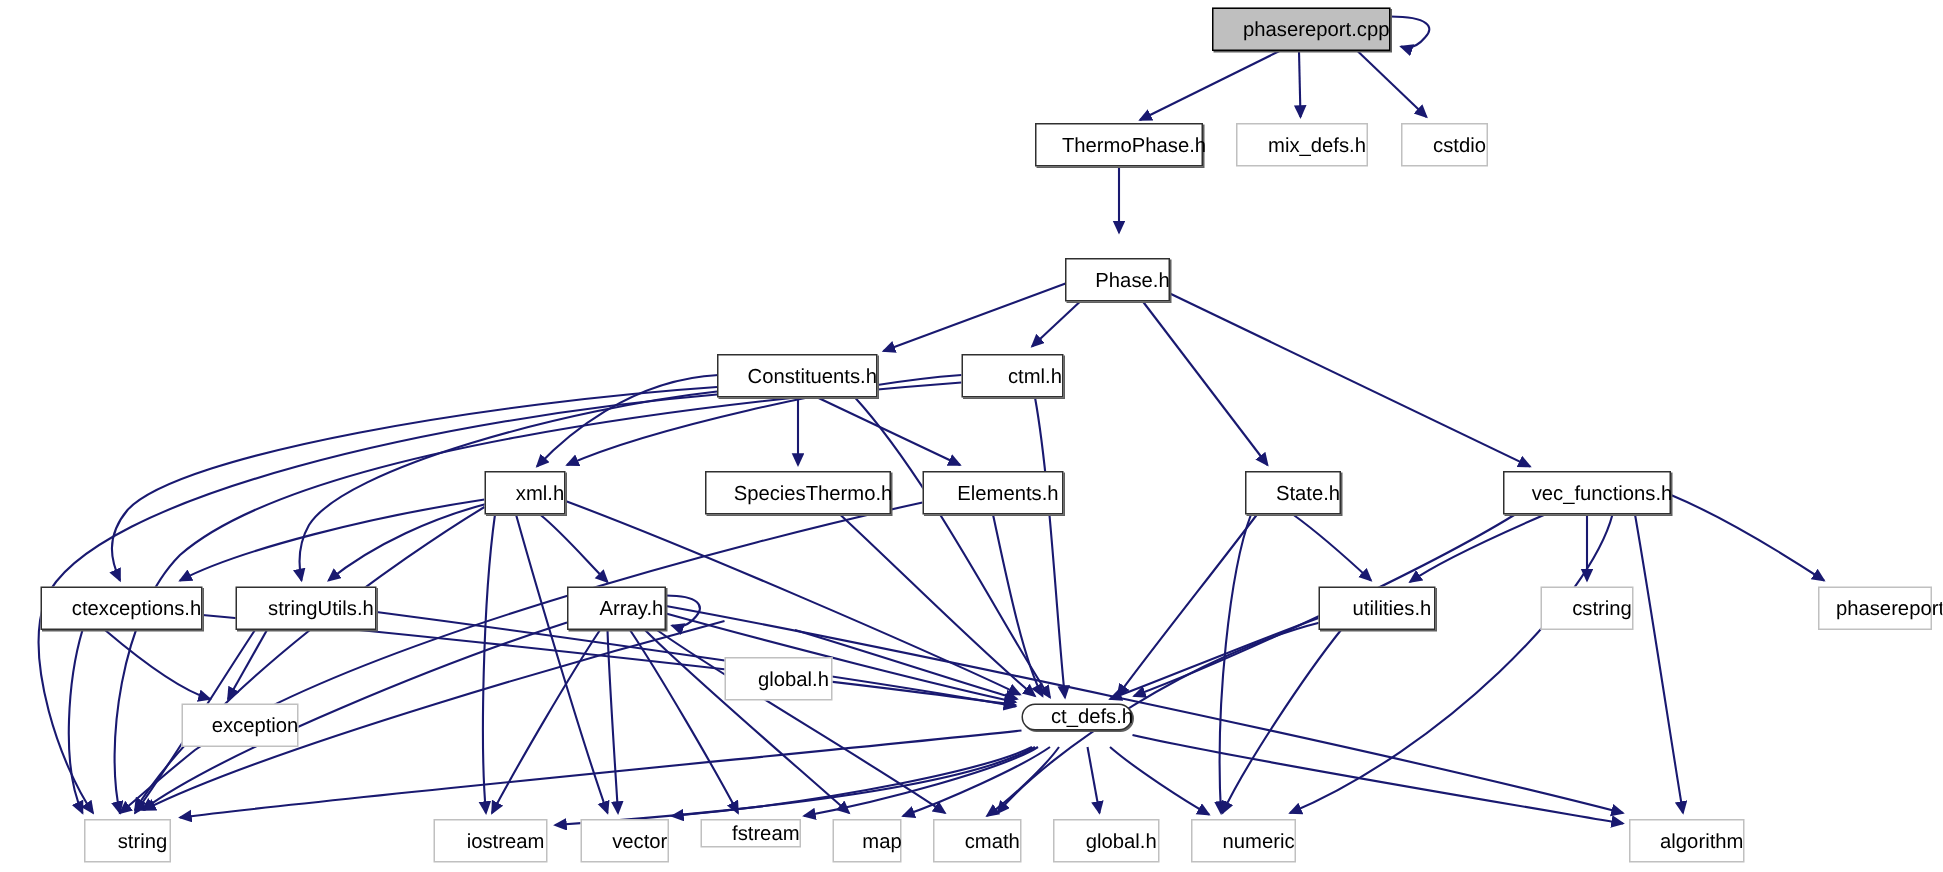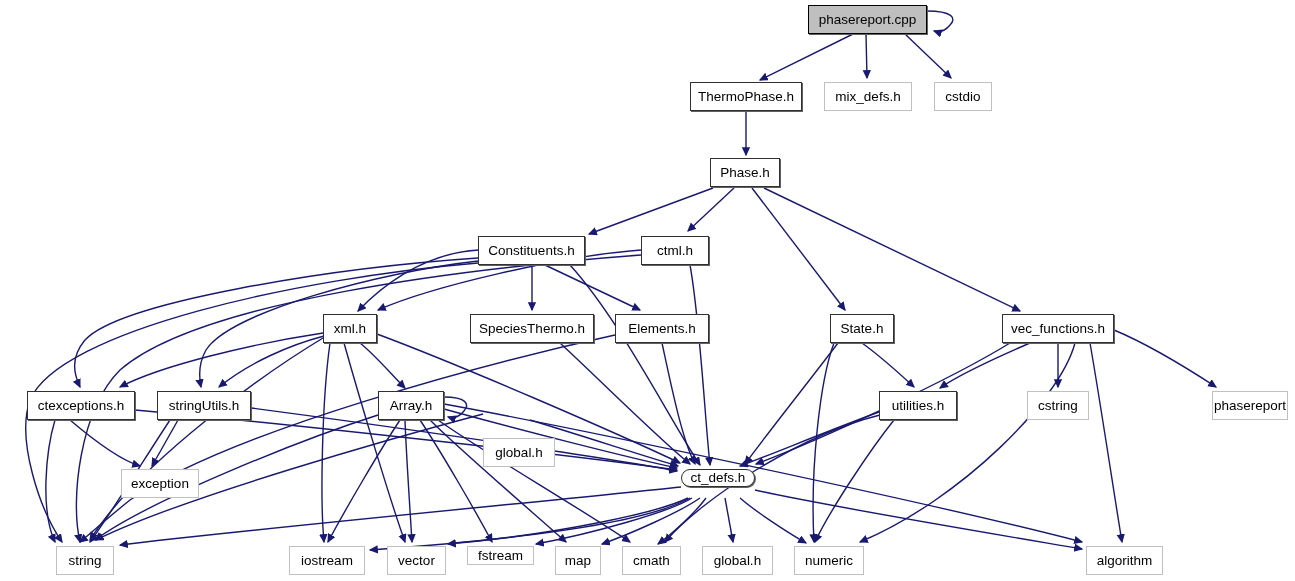--- a/index.html
+++ b/index.html
@@ -40,20 +40,21 @@
     border: 1px solid #303030;
     box-shadow: 1px 1px 0 0 #606060;
   }
   .node.root {
     background: #bfbfbf;
     border: 1px solid #000000;
     box-shadow: 1px 1px 0 0 #606060;
   }
   .node-label {
     pointer-events: none;
+    padding-left: 20px;
   }
 </style>
 </head>
 <body>
 
 <div id="graph-root">
   <svg class="edge-layer" viewBox="0 0 1295 581">
     <defs>
       <marker id="arrowhead" markerWidth="7" markerHeight="7" refX="5.6" refY="3" orient="auto" markerUnits="strokeWidth">
         <path d="M 0 0 L 6.5 3 L 0 6 z" fill="#191970"></path>
@@ -135,27 +136,27 @@
       </div>
       <div class="node strong" style="left: 690px; top: 82px; width: 112px; height: 29px;">
         <span class="node-label">ThermoPhase.h</span>
       </div>
       <div class="node weak" style="left: 824px; top: 82px; width: 88px; height: 29px;">
         <span class="node-label">mix_defs.h</span>
       </div>
       <div class="node weak" style="left: 934px; top: 82px; width: 58px; height: 29px;">
         <span class="node-label">cstdio</span>
       </div>
-      <div class="node strong" style="left: 710px; top: 158px; width: 70px; height: 29px;">
+      <div class="node strong" style="left: 710px; top: 172px; width: 70px; height: 29px;">
         <span class="node-label">Phase.h</span>
       </div>
       <div class="node strong" style="left: 478px; top: 236px; width: 107px; height: 29px;">
         <span class="node-label">Constituents.h</span>
       </div>
-      <div class="node strong" style="left: 641px; top: 236px; width: 68px; height: 29px;">
+      <div class="node strong" style="left: 641px; top: 236px; width: 68px; height: 29px; justify-content: flex-end;">
         <span class="node-label">ctml.h</span>
       </div>
       <div class="node strong" style="left: 323px; top: 314px; width: 54px; height: 29px;">
         <span class="node-label">xml.h</span>
       </div>
       <div class="node strong" style="left: 470px; top: 314px; width: 124px; height: 29px;">
         <span class="node-label">SpeciesThermo.h</span>
       </div>
       <div class="node strong" style="left: 615px; top: 314px; width: 94px; height: 29px;">
         <span class="node-label">Elements.h</span>

